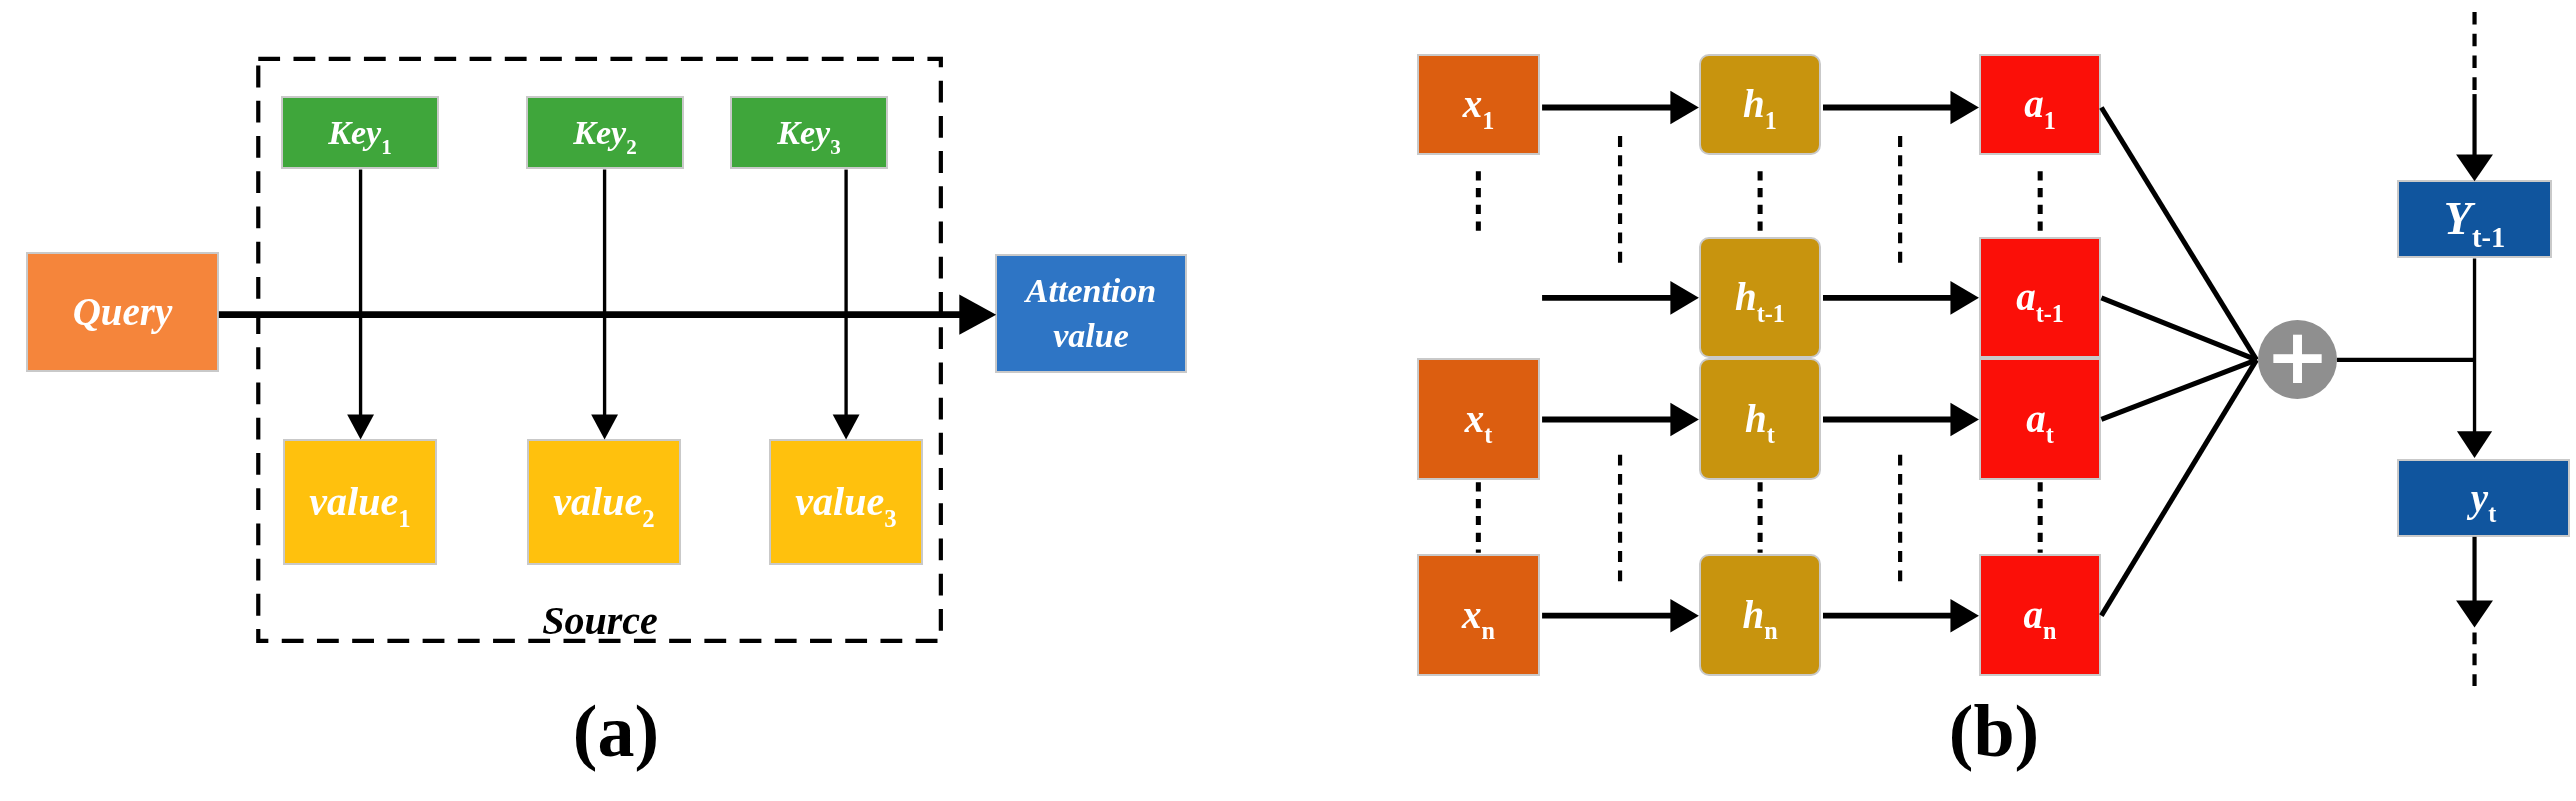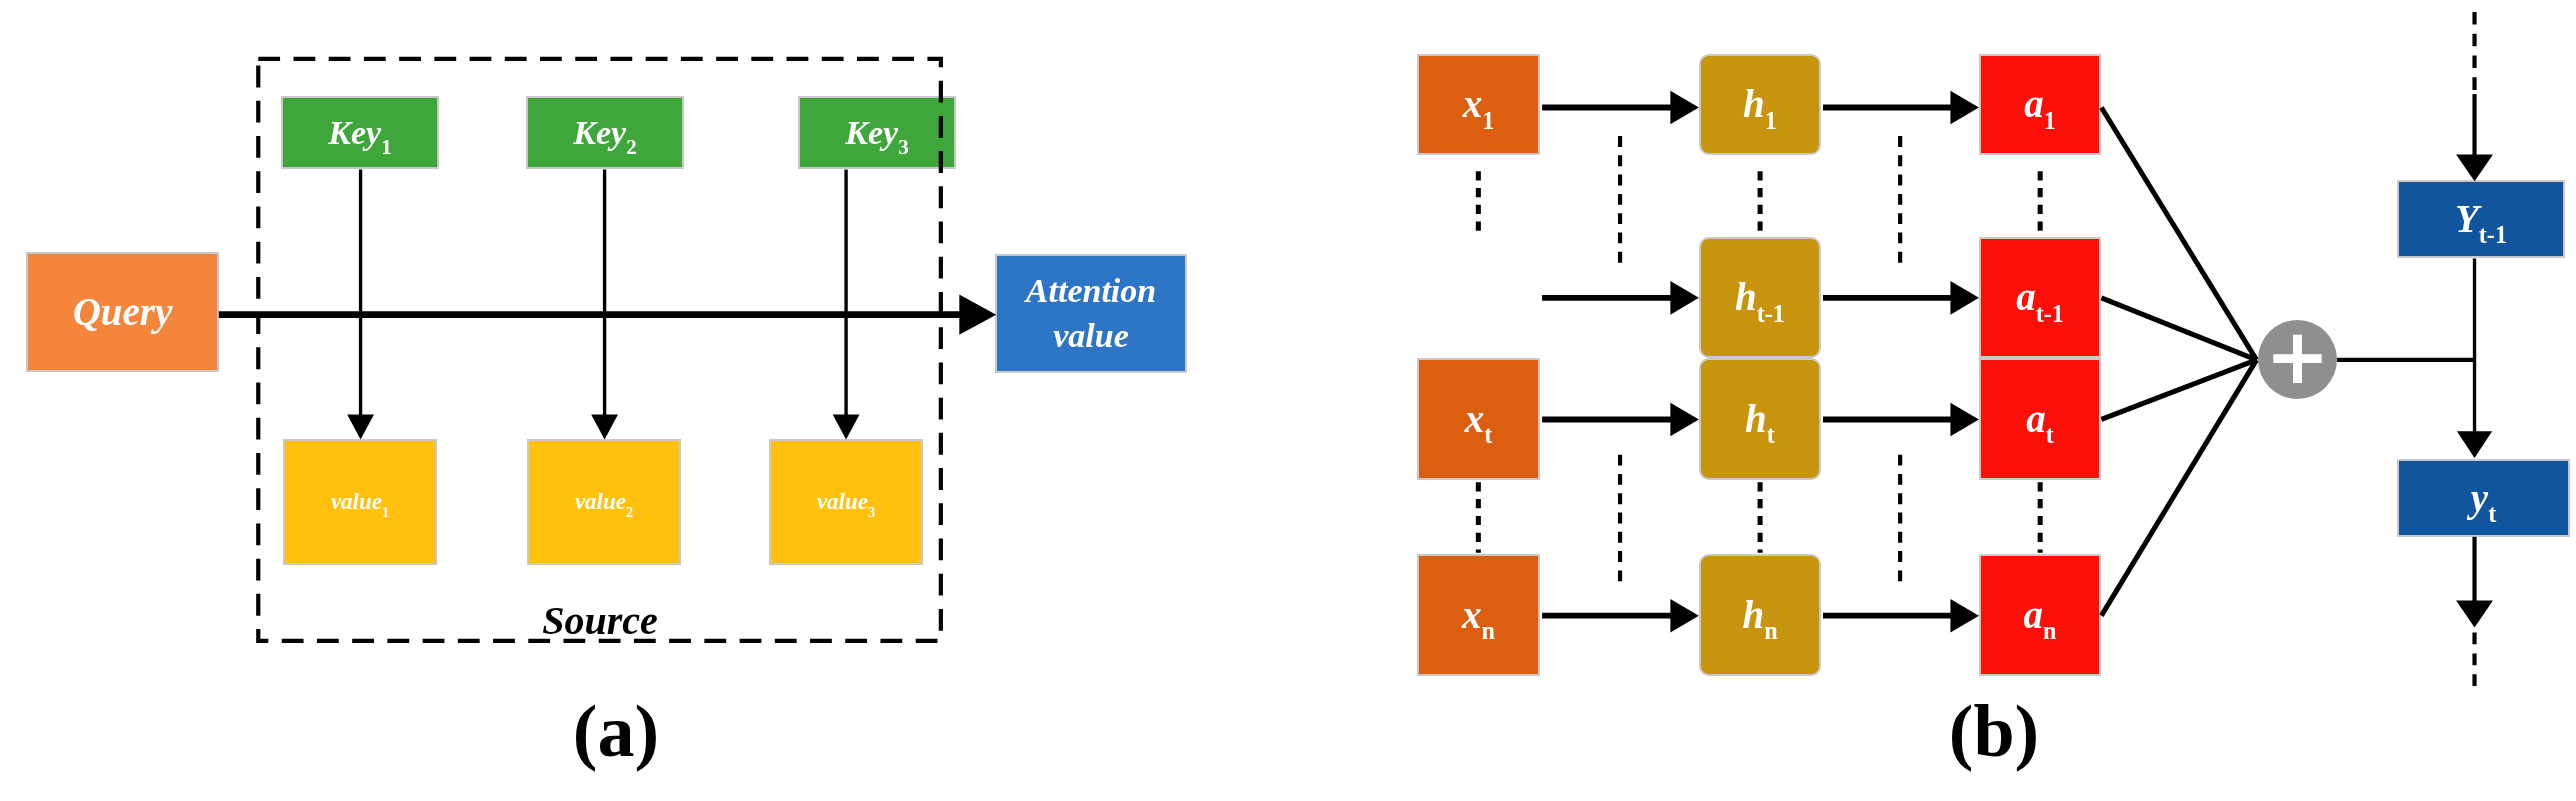--- a/index.html
+++ b/index.html
@@ -10,36 +10,36 @@
   #connectors{position:absolute;left:0;top:0;width:2576px;height:802px;pointer-events:none;}
   .box{
     position:absolute;display:flex;align-items:center;justify-content:center;
     color:#ffffff;font-weight:bold;font-style:italic;text-align:center;
     border:2.5px solid #c9c9c9;box-sizing:border-box;line-height:1.1;
   }
   .box sub{font-size:0.62em;font-style:normal;font-weight:bold;line-height:0;position:relative;top:0.12em;}
   
   .query-box{left:26px;top:252px;width:193px;height:120px;background:#F5853B;font-size:39px;}
   .key-box{top:96px;width:158px;height:73px;background:#3FA63B;font-size:34px;}
-  .key1{left:281px;align-items:center;} .key2{left:526px;} .key3{left:798px;}
-  .value-box{top:439px;width:154px;height:126px;background:#FFC10D;font-size:23px;}
+  .key1{left:281px;align-items:center;} .key2{left:526px;} .key3{left:730px;}
+  .value-box{top:439px;width:154px;height:126px;background:#FFC10D;font-size:40px;}
   .value1{left:283px;} .value2{left:527px;justify-content:center;} .value3{left:769px;}
   .attention-box{left:995px;top:254px;width:192px;height:119px;background:#2E75C5;font-size:34px;line-height:1.3;}
   .source-label{
     position:absolute;left:600px;top:597px;transform:translateX(-50%);
     color:#000;font-size:40px;font-weight:bold;font-style:italic;
   }
   
   .col-x{left:1417px;width:123px;background:#DC5E10;}
   .col-h{left:1699px;width:122px;background:#C8940E;border-radius:10px;}
   .col-a{left:1979px;width:122px;background:#FB0F08;}
   .r1{top:54px;height:101px;} .r2{top:237px;height:121px;}
   .r3{top:358px;height:122px;} .r4{top:554px;height:122px;}
   .node{font-size:39px;}
-  .y-prev-box{left:2397px;top:180px;width:168px;height:78px;background:#10559E;font-size:39px;}
+  .y-prev-box{left:2397px;top:180px;width:155px;height:78px;background:#10559E;font-size:46px;}
   .y-out-box{left:2397px;top:459px;width:173px;height:78px;background:#10559E;font-size:39px;}
   .sum-node{
     position:absolute;left:2258px;top:320px;width:79px;height:79px;border-radius:50%;
     background:#8F8F8F;display:flex;align-items:center;justify-content:center;
     color:#ffffff;font-family:"DejaVu Sans",sans-serif;font-weight:bold;
     font-size:77px;font-style:normal;line-height:1;padding-bottom:6.7px;box-sizing:border-box;
   }
   .caption{
     position:absolute;top:689px;transform:translateX(-50%);
     color:#000;font-size:74px;font-weight:bold;font-style:normal;

